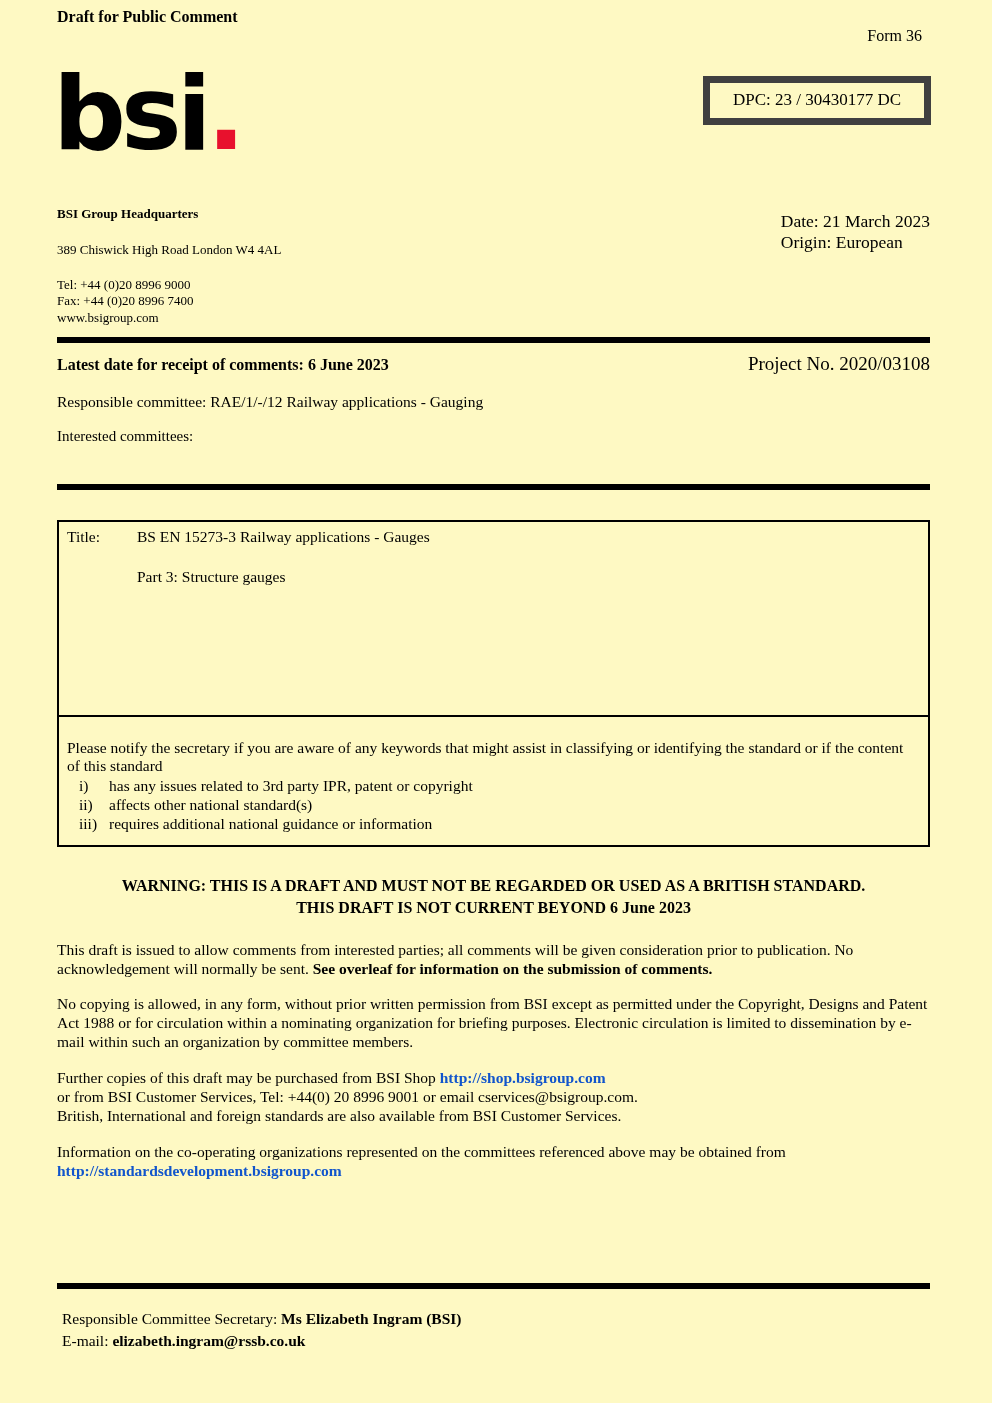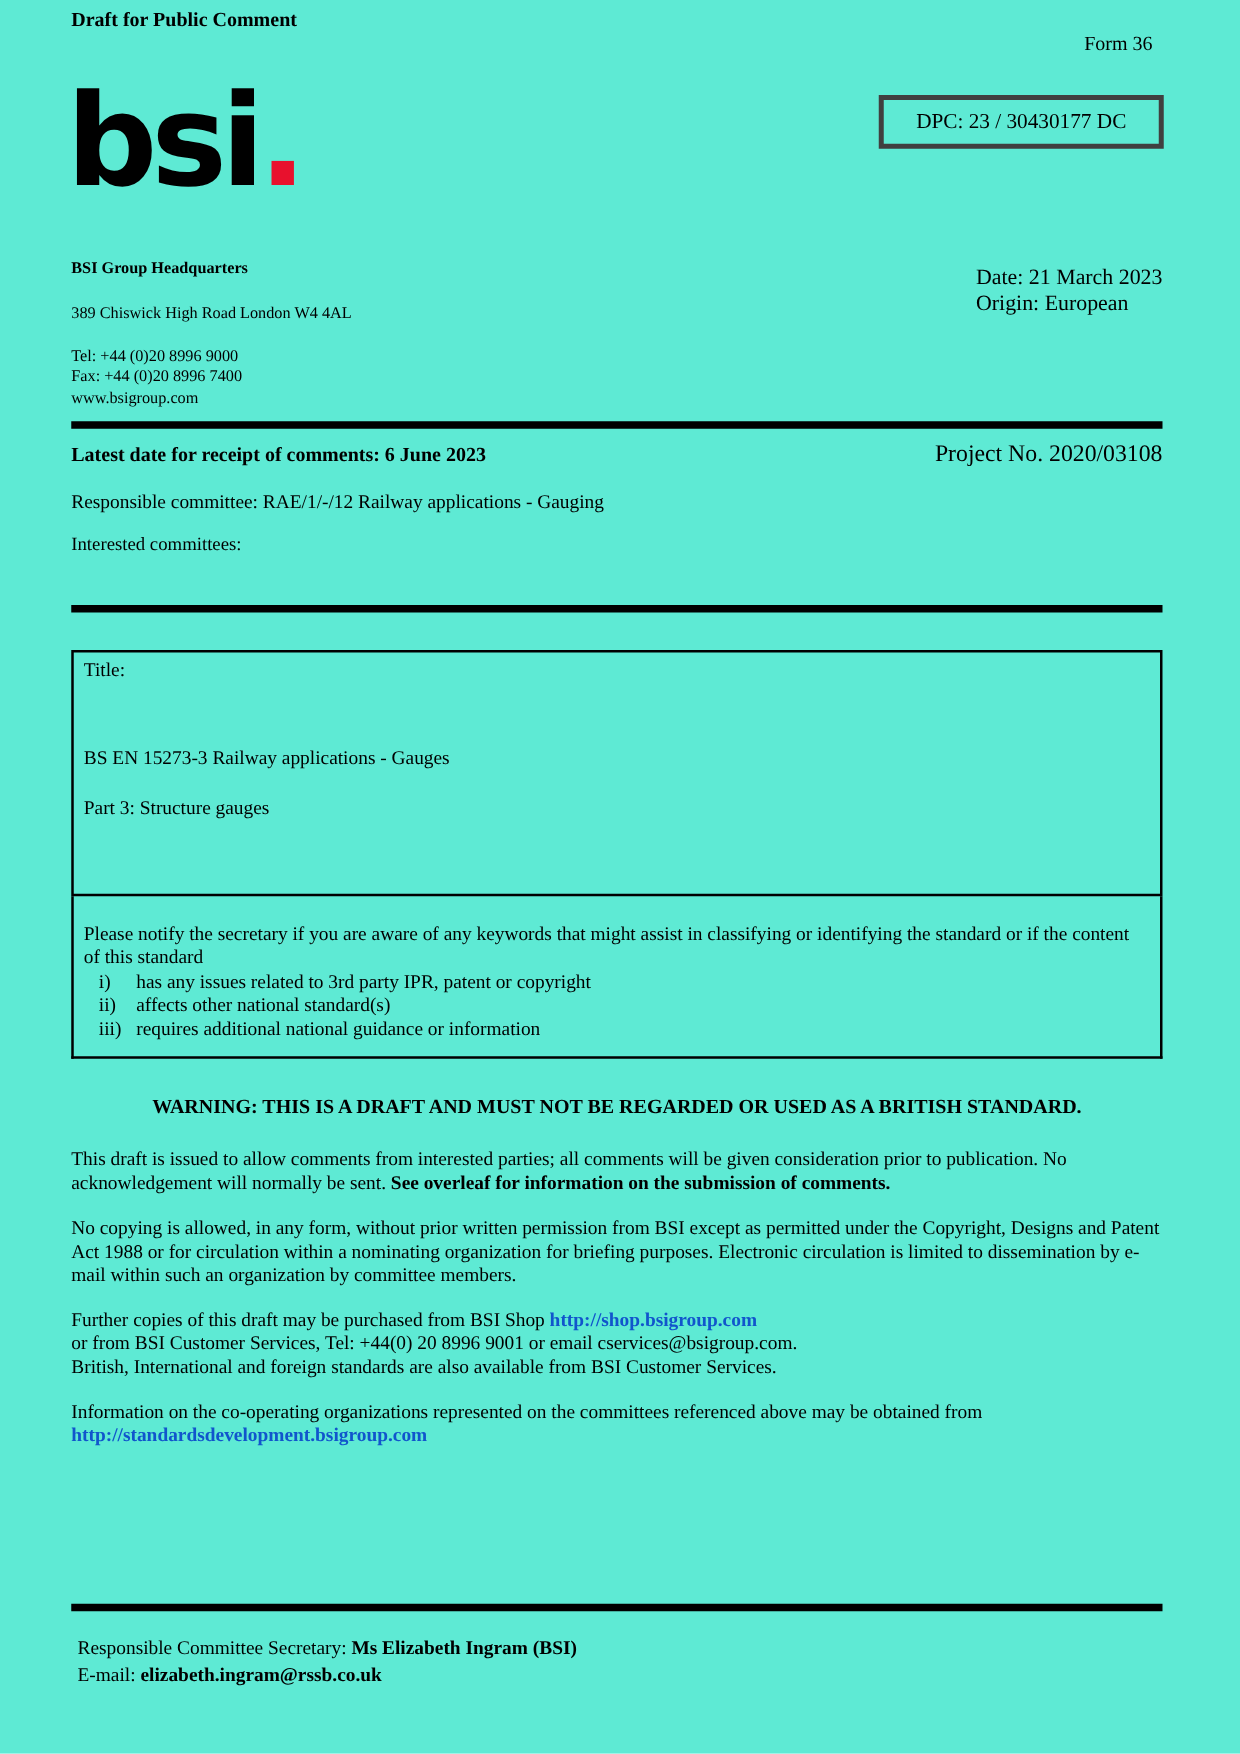--- a/index.html
+++ b/index.html
@@ -1,33 +1,33 @@
 <!DOCTYPE html>
 <html><head>
 <meta charset="utf-8">
 <style>
   * { margin: 0; padding: 0; box-sizing: border-box; }
   html, body { background: #ffffff; }
   .page {
     position: relative;
     width: 992px;
     height: 1403px;
-    background: #5eead4;
+    background: #fef9c3;
     color: #000000;
     font-family: "Liberation Serif", "DejaVu Serif", serif;
     overflow: hidden;
   }
   .abs { position: absolute; }
 
   
   .draft-label { left: 57px; top: 8px; font-size: 16px; font-weight: bold; }
   .form-label  { right: 70px; top: 27px; font-size: 16px; }
   .dpc-box {
     left: 703px; top: 76px; width: 228px;
-    border: 4px solid #404040;
+    border: 7px solid #404040;
     text-align: center; font-size: 17px;
     padding: 7px 0 8px 0;
   }
   .logo {
     left: 53px; top: 58px;
     font-family: "DejaVu Sans", sans-serif;
     font-weight: bold;
     font-size: 102px;
     line-height: 1.1;
     letter-spacing: -5px;
@@ -54,21 +54,21 @@
   .interested-line { font-size: 15px; margin-top: 17px; }
   .bar2 { margin-top: 39px; }
 
   .title-box {
     margin-top: 30px;
     border: 2px solid #000;
     height: 197px;
     padding: 6px 8px;
     font-size: 15.5px;
   }
-  .title-row { display: flex; flex-direction: column; }
+  .title-row { display: flex; }
   .title-label { width: 70px; flex: 0 0 70px; }
   .title-line2 { margin-top: 22px; }
 
   .keywords-box {
     border: 2px solid #000;
     border-top: none;
     padding: 22px 8px 12px 8px;
     font-size: 15.5px;
     line-height: 1.18;
   }
@@ -162,20 +162,21 @@
         <span>affects other national standard(s)</span>
       </div>
       <div class="kw-item">
         <span class="kw-num">iii)</span>
         <span>requires additional national guidance or information</span>
       </div>
     </div>
 
     <div class="warning">
       <div>WARNING: THIS IS A DRAFT AND MUST NOT BE REGARDED OR USED AS A BRITISH STANDARD.</div>
+      <div>THIS DRAFT IS NOT CURRENT BEYOND 6 June 2023</div>
     </div>
 
     <div class="paras">
 
       <div class="para">
         <span>This draft is issued to allow comments from interested parties; all comments will be given consideration prior to publication.  No acknowledgement will normally be sent. </span><span class="bold">See overleaf for information on the submission of comments.</span>
       </div>
 
       <div class="para">No copying is allowed, in any form, without prior written permission from BSI except as permitted under the Copyright, Designs and Patent Act 1988 or for circulation within a nominating organization for briefing purposes.  Electronic circulation is limited to dissemination by e-mail within such an organization by committee members.</div>
 

